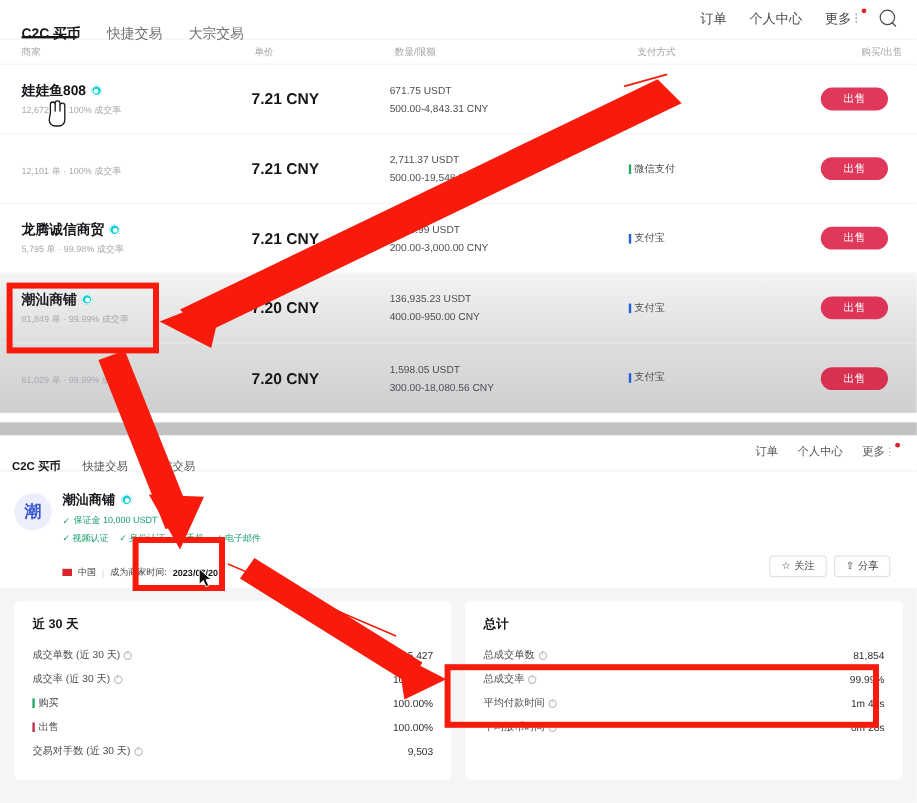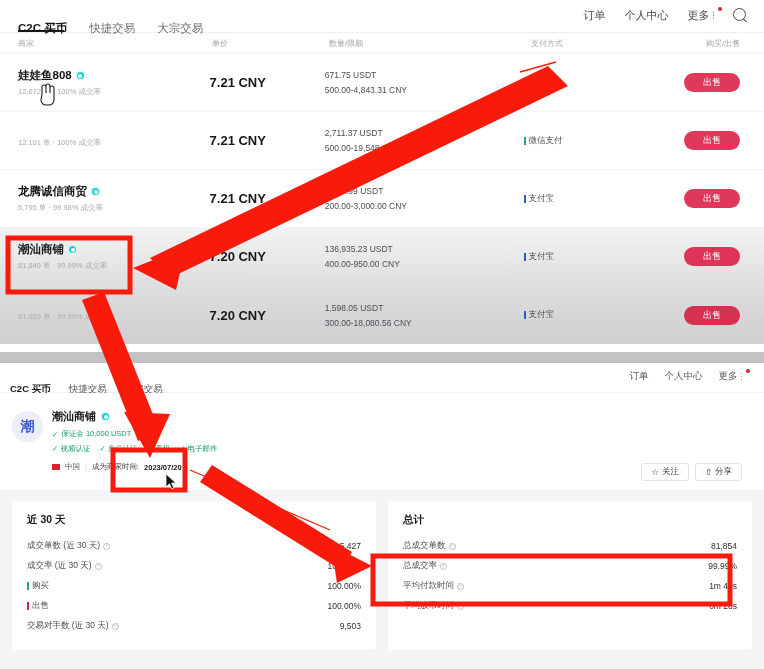--- a/index.html
+++ b/index.html
@@ -26,21 +26,21 @@
   .vdots i { width:1.5px; height:1.5px; background:#9a9aa0; border-radius:50%; display:block; }
   .search-ic { width:15px; height:15px; position:relative; display:inline-block; }
   .search-ic::before { content:""; position:absolute; left:0; top:0; width:11px; height:11px; border:1.3px solid #48484c; border-radius:50%; }
   .search-ic::after { content:""; position:absolute; left:9.5px; top:10px; width:5px; height:1.3px; background:#48484c; transform:rotate(45deg); transform-origin:left center; }
 
   .thead { display:flex; align-items:center; height:22px; font-size:8px; color:#a6a6ab; border-top:1px solid #f0f0f2; border-bottom:1px solid #f3f3f5; }
   .c-merchant { width:174px; padding-left:18px; }
   .c-price { width:117px;margin-left:38px; }
   .c-amount { width:202px; }
   .c-pay { width:163px; }
-  .c-action { flex:1; text-align:center; padding-right:12px; }
+  .c-action { flex:1; text-align:right; padding-right:12px; }
 
   .row { display:flex; align-items:center; height:58px; border-bottom:1px solid #f4f4f6; position:relative; }
   .row.shaded { background:linear-gradient(180deg,#f3f3f4 0%, #dededf 100%); border-bottom:1px solid #e2e2e4; }
   .row.shaded2 { background:linear-gradient(180deg,#dededf 0%, #cfcfd1 100%); border-bottom:none; }
   .m-name { display:flex; align-items:center; gap:4px; font-size:11.5px; font-weight:bold; color:#16161a; }
   .verified { width:9px; height:9px; border-radius:50%; background:#0ecfd1; position:relative; flex:none; box-shadow:0 0 0 1px #fff inset; }
   .verified::after { content:""; position:absolute; left:2.5px; top:2.5px; width:4px; height:4px; border-radius:50%; background:#fff; }
   .m-sub { font-size:7.5px; color:#a9a9af; margin-top:4px; }
   .price { font-size:13px; font-weight:bold; color:#17171a; }
   .amt1 { font-size:8.5px; color:#4d4d53; }
@@ -64,21 +64,21 @@
   .navbar2 .nav-right { gap:16px; }
 
   .profile-card { background:#fff; height:97px; padding:16px 22px 0 12px; display:flex; position:relative; }
   .avatar { width:31px; height:31px; border-radius:50%; background:#eceefb; color:#3a5bd0; font-size:14px; font-weight:bold;
             display:flex; align-items:center; justify-content:center; flex:none; margin-top:2px; }
   .pinfo { margin-left:9px; }
   .pname { display:flex; align-items:center; gap:5px; font-size:11px; font-weight:bold; color:#16161a; }
   .badge-line { font-size:7.5px; color:#17a06a; margin-top:5px; display:flex; align-items:center; gap:3px; }
   .badge-line.gap2 { gap:9px; }
   .tick { color:#17a06a; font-size:7.5px; }
-  .country-line { font-size:7.5px; color:#3e3e44; margin-top:8px; display:flex; align-items:center; gap:5px; }
+  .country-line { font-size:7.5px; color:#3e3e44; margin-top:18px; display:flex; align-items:center; gap:5px; }
   .flag { width:8px; height:6px; background:#d9232d; display:inline-block; position:relative; }
   .sepv { color:#d6d6da; }
   .pbtns { margin-left:auto; display:flex; align-items:center; gap:6px; margin-top:44px; }
   .obtn { height:18px; padding:0 9px; border:1px solid #e3e3e6; border-radius:3px; background:#fff;
           font-size:8.5px; color:#3e3e44; display:flex; align-items:center; gap:3px; }
 
   .stats-wrap { display:flex; gap:12px; padding:11px 12px 0 12px; }
   .stat-card { flex:1; background:#fff; border-radius:4px; padding:12px 15px 14px 15px; }
   .stat-title { font-size:10.5px; font-weight:bold; color:#17171a; margin-bottom:9px; }
   .stat-row { display:flex; align-items:center; height:20px; font-size:8.5px; color:#4d4d53; }

